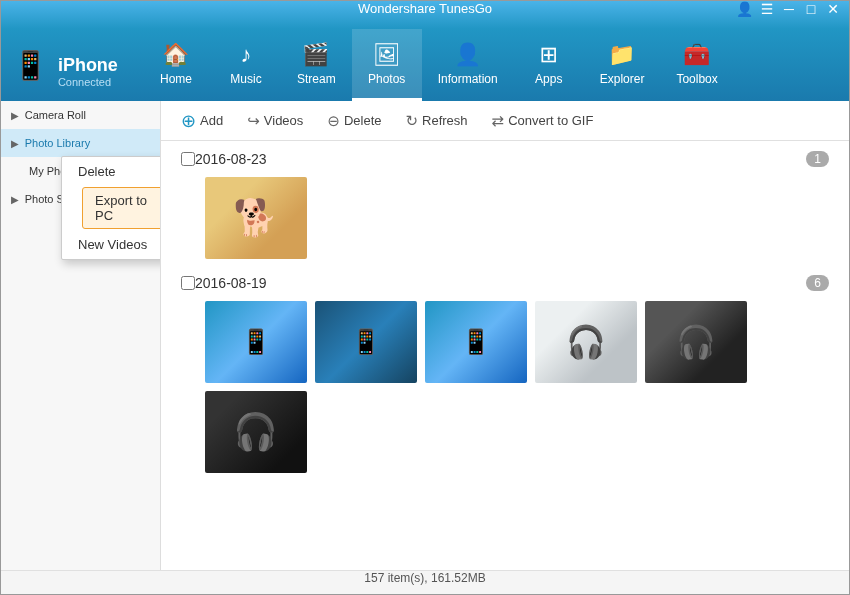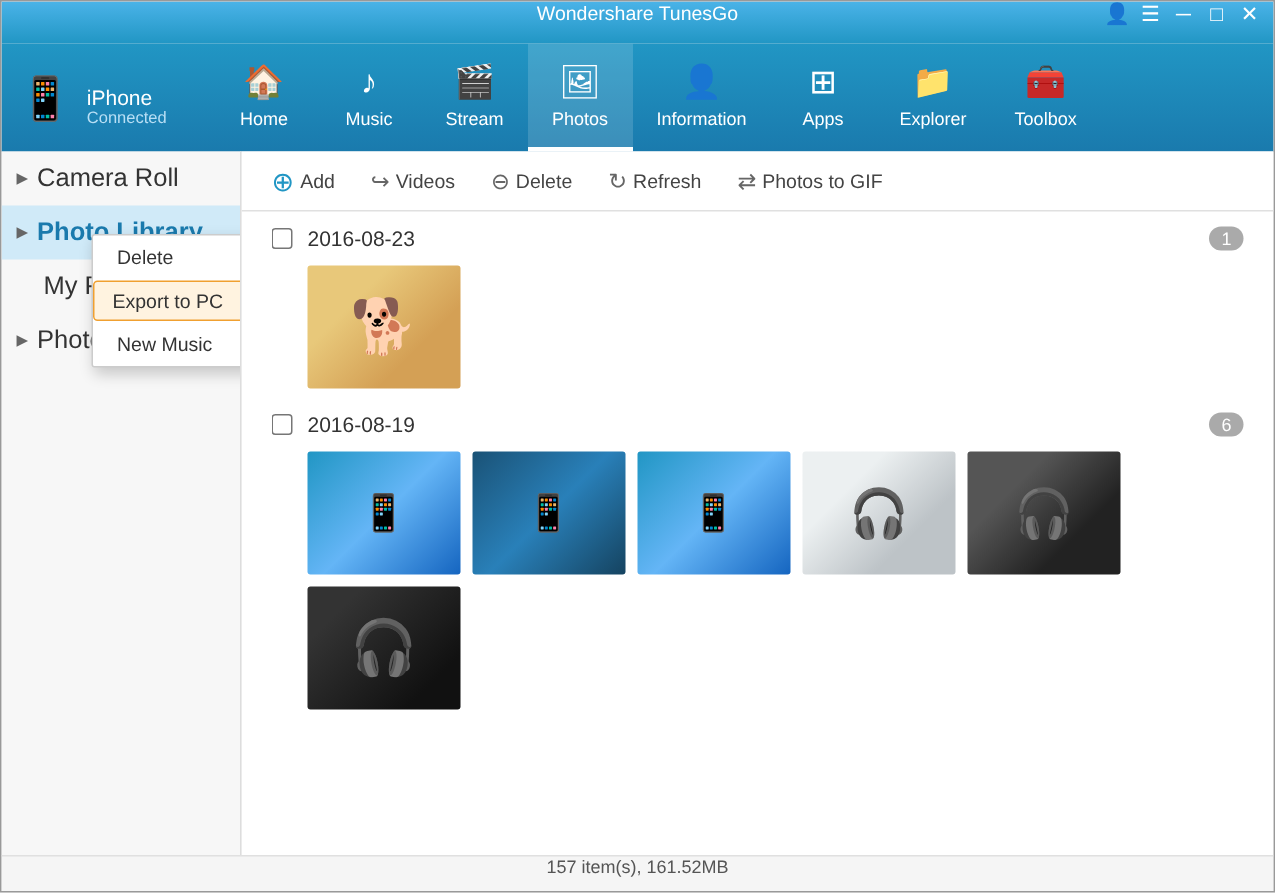--- a/index.html
+++ b/index.html
@@ -41,21 +41,21 @@
       width: 140px;
       display: flex;
       align-items: center;
       padding: 0 12px;
       gap: 10px;
       color: white;
     }
     .device-icon {
       font-size: 28px;
     }
-    .device-text .device-name { font-size: 14px; font-weight: normal; color: white; margin-top: 12px; }
+    .device-text .device-name { font-size: 18px; font-weight: bold; color: white; margin-top: 12px; }
     .device-text .device-status { font-size: 11px; color: #b8dff5; }
     .nav-items {
       display: flex;
       flex: 1;
     }
     .nav-item {
       display: flex;
       flex-direction: column;
       align-items: center;
       justify-content: center;
@@ -90,21 +90,21 @@
     .sidebar-item {
       display: flex;
       align-items: center;
       padding: 8px 10px;
       cursor: pointer;
       gap: 6px;
       font-size: 13px;
       color: #333;
     }
     .sidebar-item .arrow { font-size: 10px; color: #666; }
-    .sidebar-item .sidebar-label { font-size: 17px; }
+    .sidebar-item .sidebar-label { font-size: 11px; }
 
     
     .context-menu {
       position: absolute;
       left: 60px;
       top: 55px;
       background: white;
       border: 1px solid #ccc;
       box-shadow: 2px 4px 10px rgba(0,0,0,0.2);
       z-index: 100;
@@ -114,21 +114,21 @@
     .context-menu-item {
       padding: 7px 16px;
       cursor: pointer;
       font-size: 13px;
       color: #333;
     }
     .context-menu-item.highlight {
       background: #fff3e0;
       border: 1px solid #f0a030;
       color: #333;
-      margin: 1px 0;
+      margin: 1px 20px;
       padding: 5px 12px;
       border-radius: 3px;
     }
 
     
     .content-area {
       flex: 1;
       background: white;
       display: flex;
       flex-direction: column;
@@ -162,21 +162,20 @@
     .photo-list {
       flex: 1;
       overflow-y: auto;
       padding: 10px 20px;
     }
     .date-group { margin-bottom: 16px; }
     .date-header {
       display: flex;
       align-items: center;
       margin-bottom: 10px;
-      gap: 10px;
     }
     .date-header input[type="checkbox"] { width: 14px; height: 14px; }
     .date-label { font-size: 14px; color: #333; font-weight: normal; }
     .date-count {
       margin-left: auto;
       background: #aaa;
       color: white;
       border-radius: 10px;
       padding: 1px 8px;
       font-size: 12px;
@@ -238,21 +237,21 @@
       display: flex;
       justify-content: center;
       font-size: 12px;
       color: #555;
     }
 
     
     .sidebar-item.selected {
       background: #d0eaf8;
     }
-    .sidebar-item.selected .sidebar-label { color: #1a7aad; font-weight: bold; }
+    .sidebar-item.selected .sidebar-label { color: #1a7aad; font-weight: normal; }
   </style>
 </head>
 <body>
 
 <div class="title-bar">
   <span>Wondershare TunesGo</span>
   <div class="title-bar-controls">
     <div class="title-bar-btn">👤</div>
     <div class="title-bar-btn">☰</div>
     <div class="title-bar-btn">─</div>
@@ -320,21 +319,21 @@
       <span class="sidebar-label">My Photos</span>
     </div>
     <div class="sidebar-item">
       <span class="arrow">▶</span>
       <span class="sidebar-label">Photo Stream</span>
     </div>
 
     <div class="context-menu">
       <div class="context-menu-item">Delete</div>
       <div class="context-menu-item highlight">Export to PC</div>
-      <div class="context-menu-item">New Music</div>
+      <div class="context-menu-item">New Videos</div>
     </div>
   </div>
 
   <div class="content-area">
 
     <div class="toolbar">
       <div class="tool-btn add-btn">
         <span class="icon">⊕</span>
         <span>Add</span>
       </div>
@@ -345,21 +344,21 @@
       <div class="tool-btn">
         <span class="icon">⊖</span>
         <span>Delete</span>
       </div>
       <div class="tool-btn">
         <span class="icon">↻</span>
         <span>Refresh</span>
       </div>
       <div class="tool-btn">
         <span class="icon">⇄</span>
-        <span>Photos to GIF</span>
+        <span>Convert to GIF</span>
       </div>
     </div>
 
     <div class="photo-list">
 
       <div class="date-group">
         <div class="date-header">
           <input type="checkbox" style="">
           <span class="date-label">2016-08-23</span>
           <span class="date-count">1</span>

